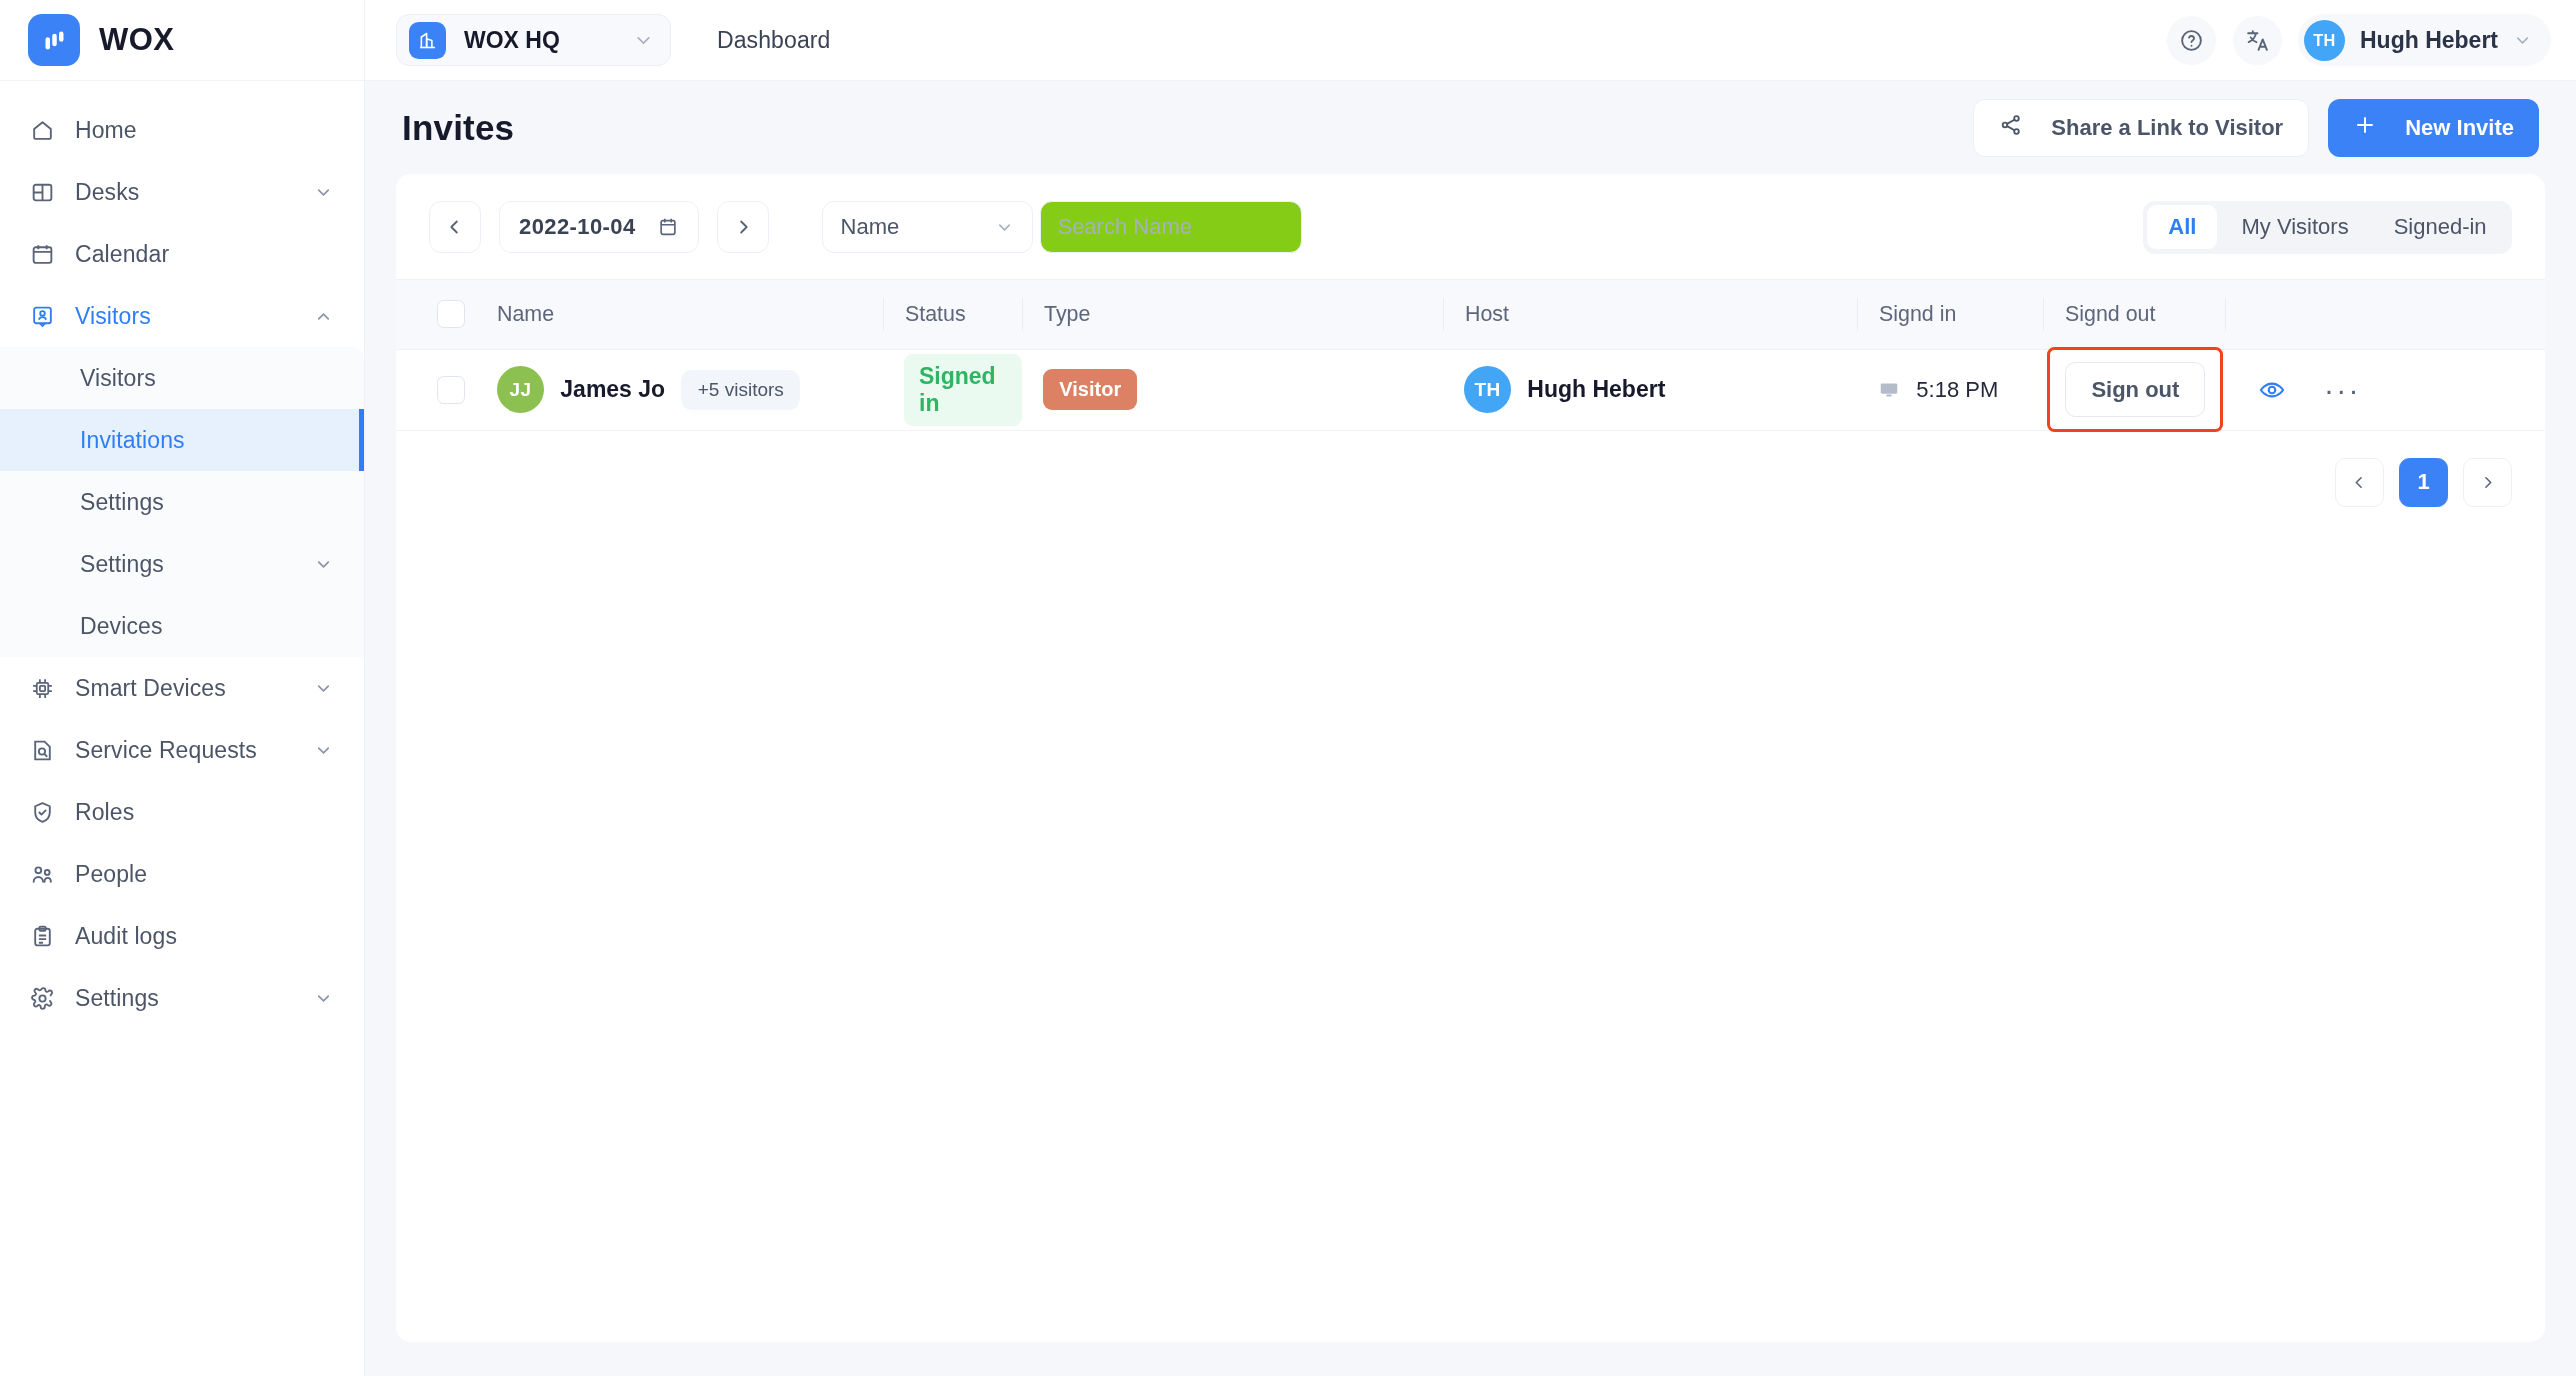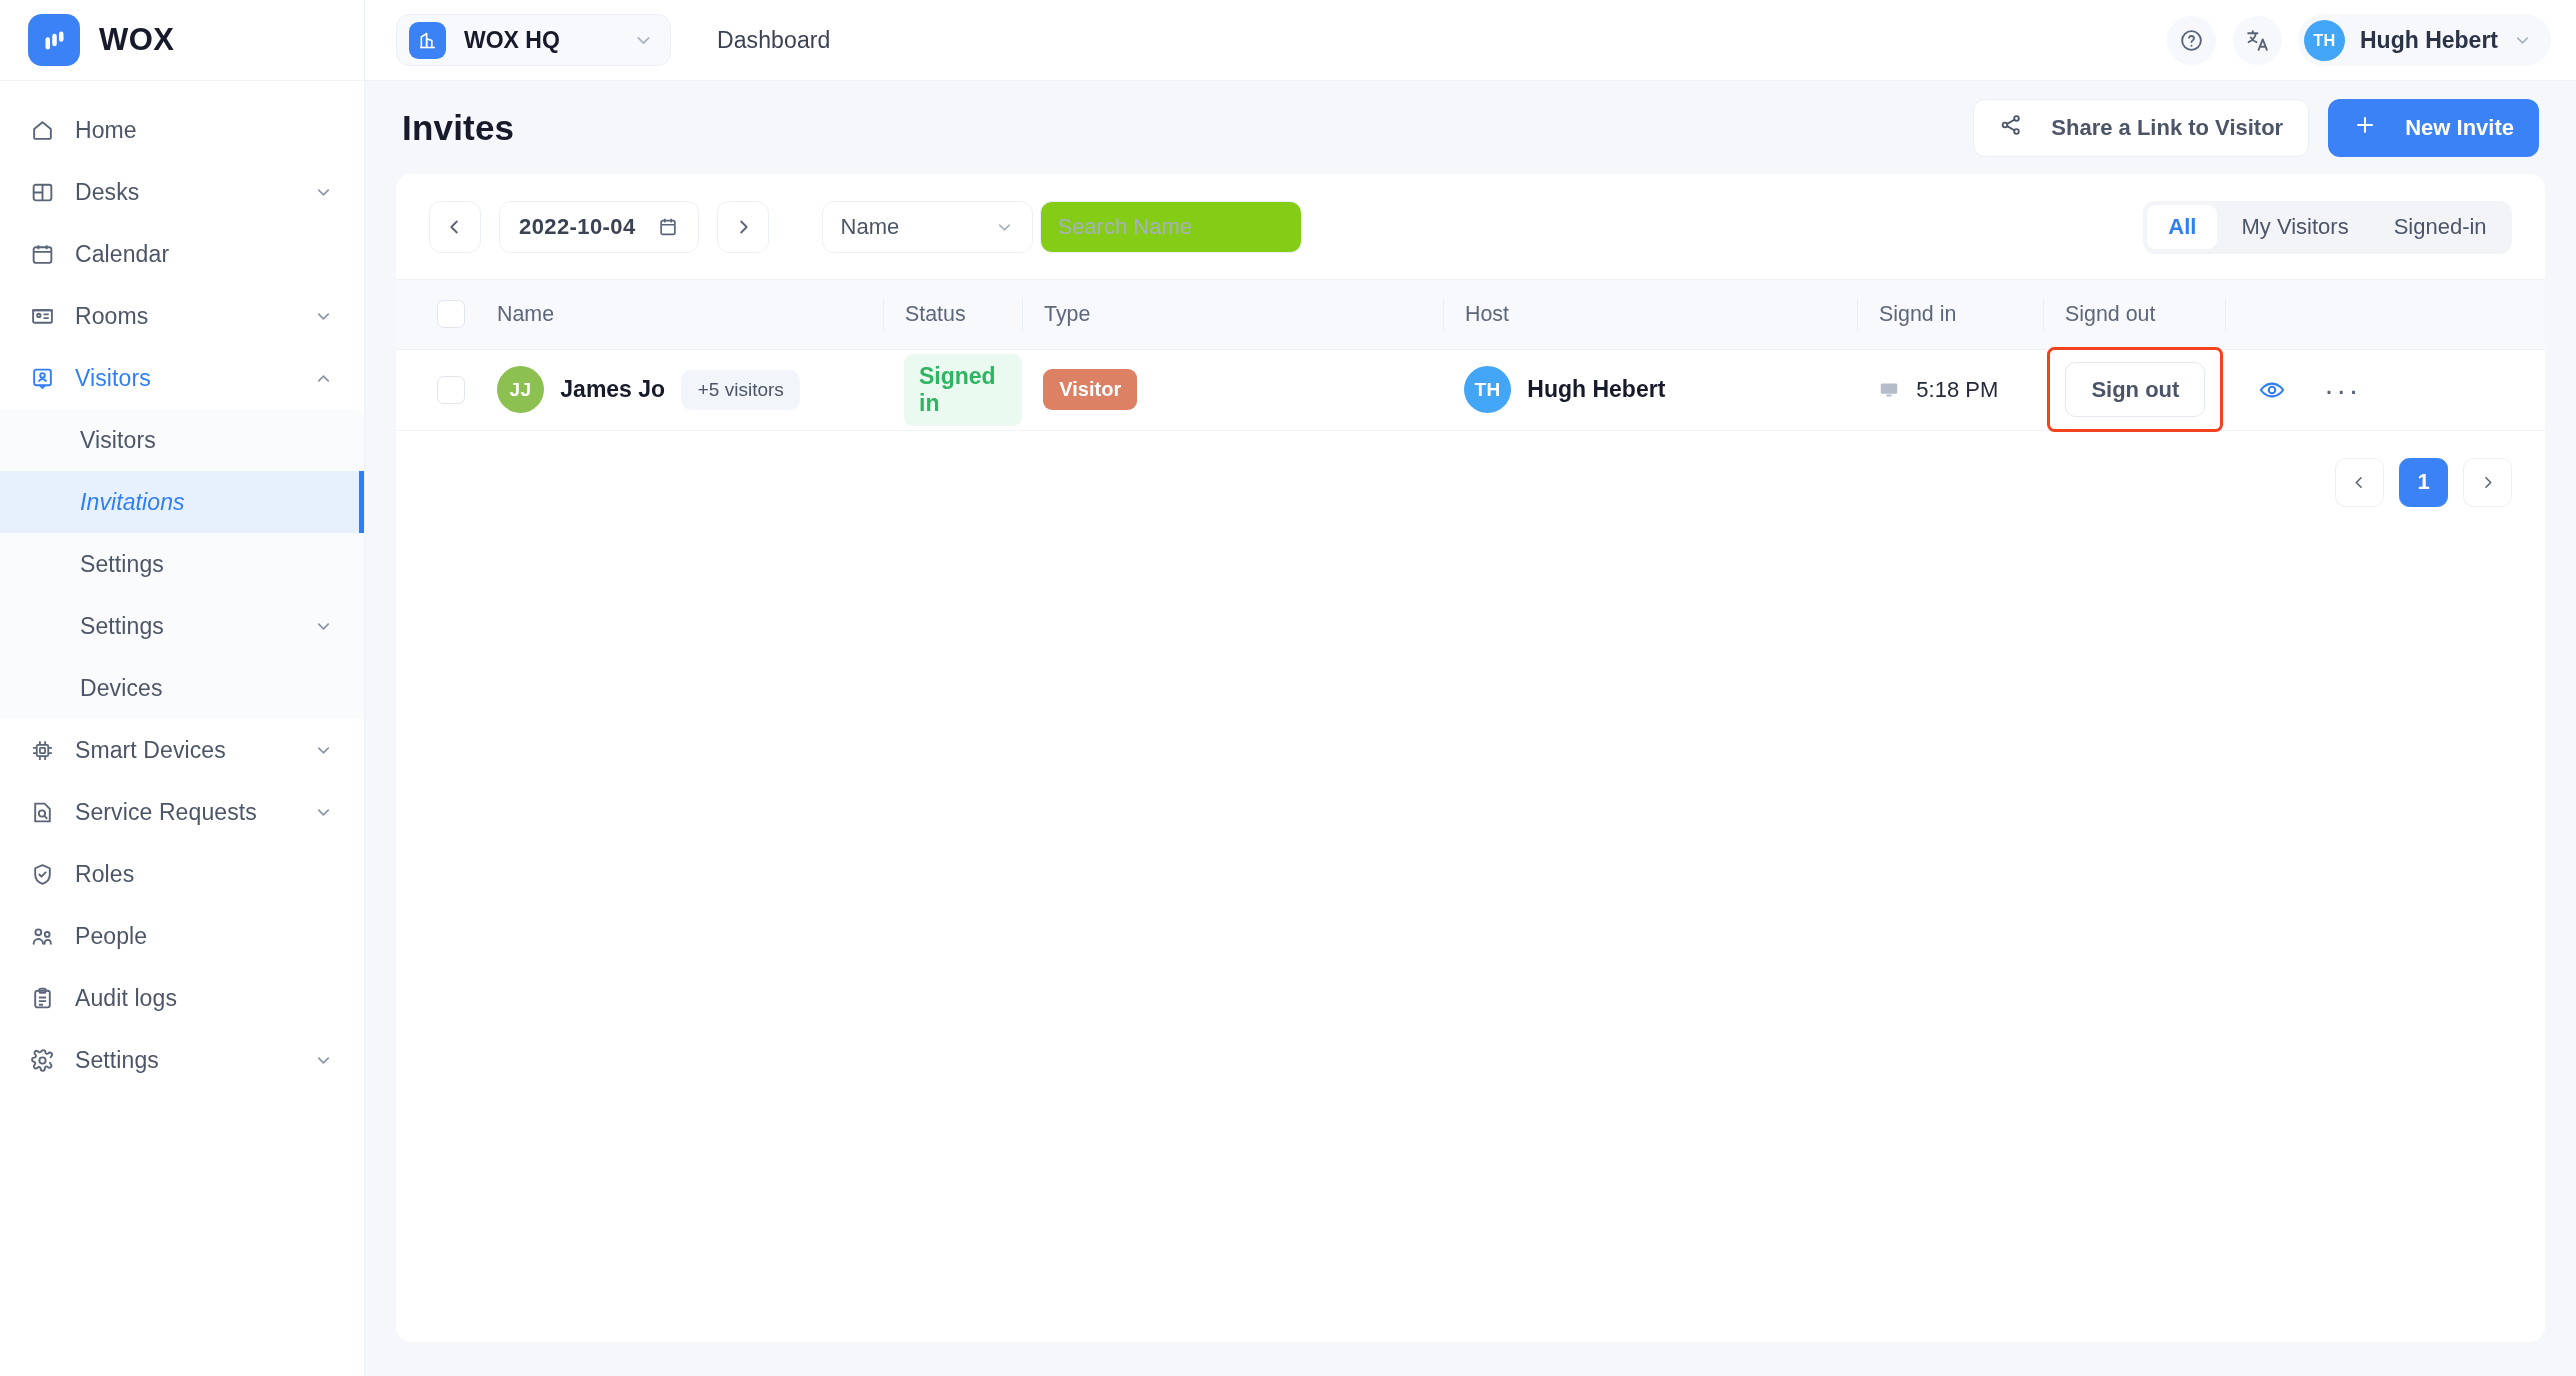--- a/index.html
+++ b/index.html
@@ -57,21 +57,21 @@
   .subnav { background: #fafbfd; border-radius: 0 12px 0 0; }
   .subnav-item {
     display: flex; align-items: center;
     height: 62px;
     padding: 0 30px 0 80px;
     cursor: pointer;
     position: relative;
   }
   .subnav-item .nav-label { font-size: 23px; color: #4c5567; }
   .subnav-item.selected { background: #e7f1fe; }
-  .subnav-item.selected .nav-label { color: #2f7ef6; font-style: italic; }
+  .subnav-item.selected .nav-label { color: #2f7ef6; }
   .subnav-item.selected::after {
     content:""; position:absolute; right:0; top:0; bottom:0;
     width: 5.2px; background:#2f7ef6;
   }
 
   
   .main { flex: 1; display: flex; flex-direction: column; background:#f5f7fb; min-width:0; }
   .topbar {
     height: 81px; background: #ffffff;
     display: flex; align-items: center;
@@ -288,36 +288,20 @@
       <div class="nav-item">
         <span class="ico">
           <svg width="25" height="25" viewBox="0 0 24 24" fill="none" stroke="currentColor" stroke-width="1.8">
             <rect x="3.5" y="5" width="17" height="15" rx="2"></rect>
             <path d="M3.5 9.5h17M8 3v4M16 3v4"></path>
           </svg>
         </span>
         <span class="nav-label">Calendar</span>
       </div>
 
-      <div class="nav-item">
-        <span class="ico">
-          <svg width="25" height="25" viewBox="0 0 24 24" fill="none" stroke="currentColor" stroke-width="1.8">
-            <rect x="3" y="6" width="18" height="12" rx="1.5"></rect>
-            <path d="M2 6h20"></path>
-              <circle cx="8.5" cy="11" r="1.6"></circle>
-              <path d="M13 10h5M13 13.5h5"></path>
-          </svg>
-        </span>
-        <span class="nav-label">Rooms</span>
-        <span class="chev">
-          <svg width="19" height="19" viewBox="0 0 24 24" fill="none" stroke="currentColor" stroke-width="2.2" stroke-linecap="round">
-              <path d="m6 9 6 6 6-6"></path>
-            </svg>
-        </span>
-      </div>
 
       <div class="nav-item active">
         <span class="ico">
           <svg width="25" height="25" viewBox="0 0 24 24" fill="none" stroke="currentColor" stroke-width="1.8">
             <rect x="4" y="3.5" width="16" height="15" rx="2"></rect>
             <circle cx="12" cy="9" r="2.2"></circle>
               <path d="M8.5 15c.6-1.6 2-2.4 3.5-2.4S14.9 13.4 15.5 15"></path>
             <path d="M9.5 18.5 12 21l2.5-2.5"></path>
           </svg>
         </span>

